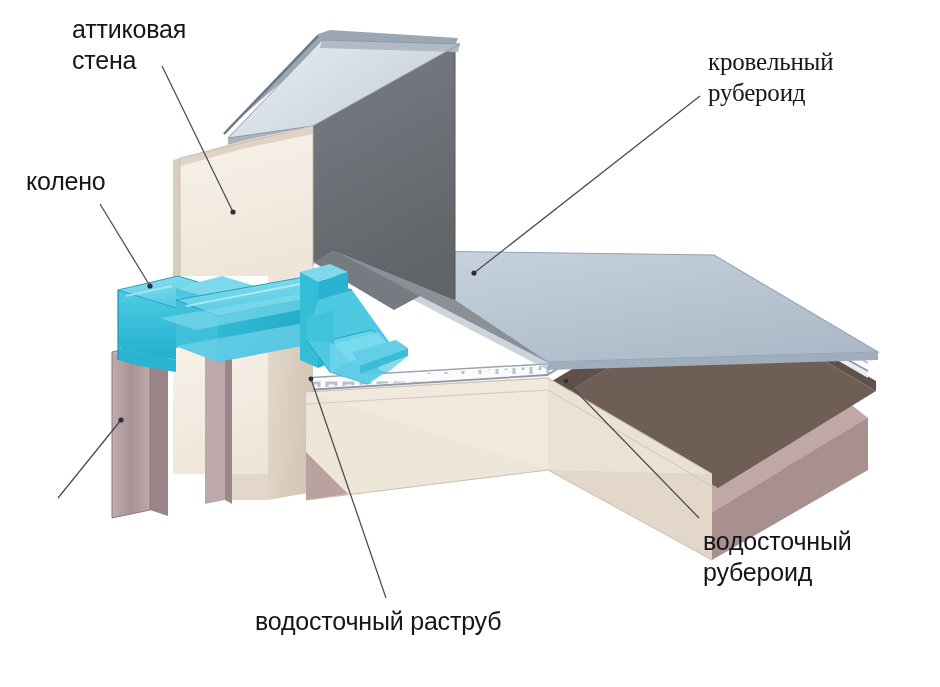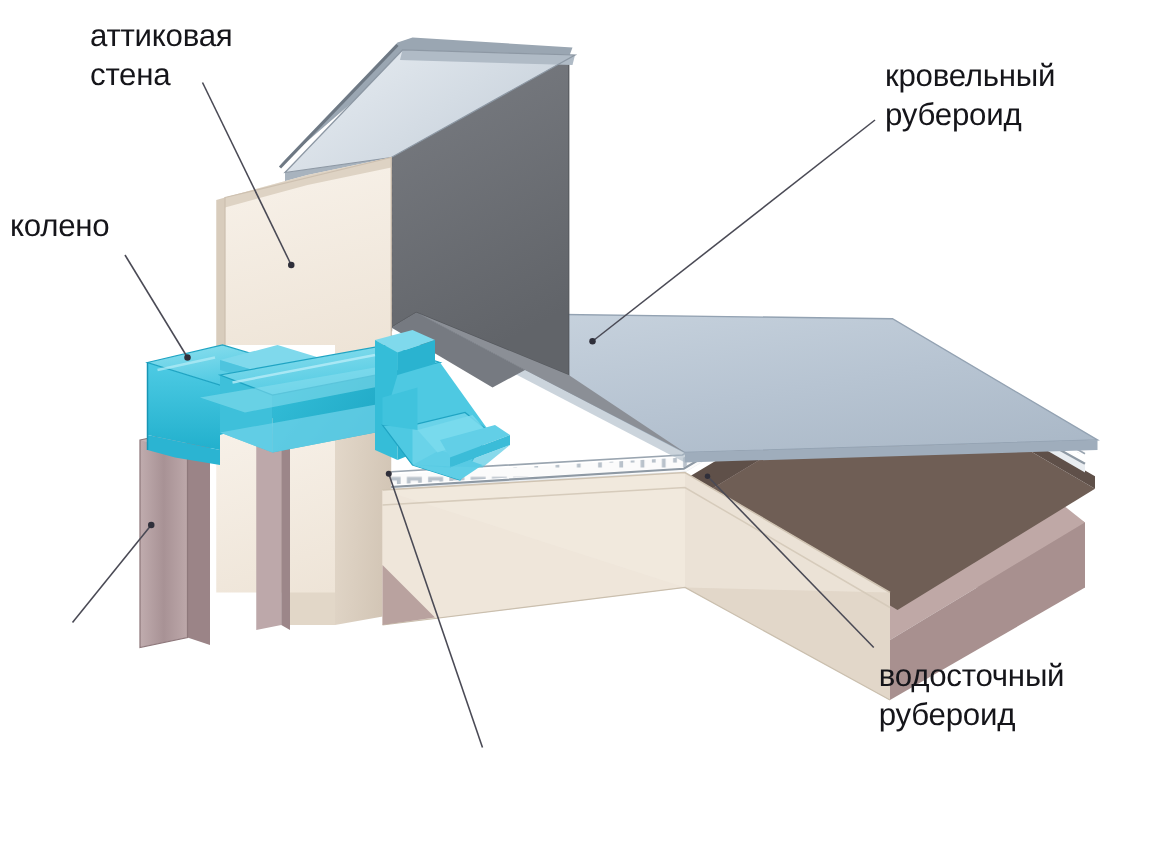--- a/index.html
+++ b/index.html
@@ -14,22 +14,22 @@
   .lbl{
     position:absolute;
     color:#15151a;
     font-size:25px;
     line-height:31px;
     font-weight:400;
     white-space:pre-line;
     letter-spacing:-0.2px;
   }
   #lbl-attic{left:72px;  top:14px;}
-  #lbl-knee{left:8px;   top:166px;text-align:center;}
-  #lbl-roofruber{left:708px; top:46px;}
+  #lbl-knee{left:26px;   top:166px;text-align:center;}
+  #lbl-roofruber{left:708px; top:46px;font-family:Liberation Serif, serif;}
   #lbl-pipe{left:14px;   top:515px;}
   #lbl-socket{left:255px;top:606px;}
   #lbl-under{left:703px; top:526px;}
 </style>
 </head>
 <body>
 
 <div id="stage">
 
   <svg id="art" viewBox="0 0 940 687">
@@ -252,16 +252,17 @@
       <circle cx="311" cy="379" r="2.4"></circle>
       <circle cx="566" cy="381" r="2.2"></circle>
     </g>
   </svg>
 
   <div class="lbl" id="lbl-attic">аттиковая
 стена</div>
   <div class="lbl" id="lbl-knee">колено</div>
   <div class="lbl" id="lbl-roofruber">кровельный
 рубероид</div>
+  <div class="lbl" id="lbl-socket">водосточный раструб</div>
   <div class="lbl" id="lbl-under">водосточный
 рубероид</div>
 
 </div>
 
 </body></html>

